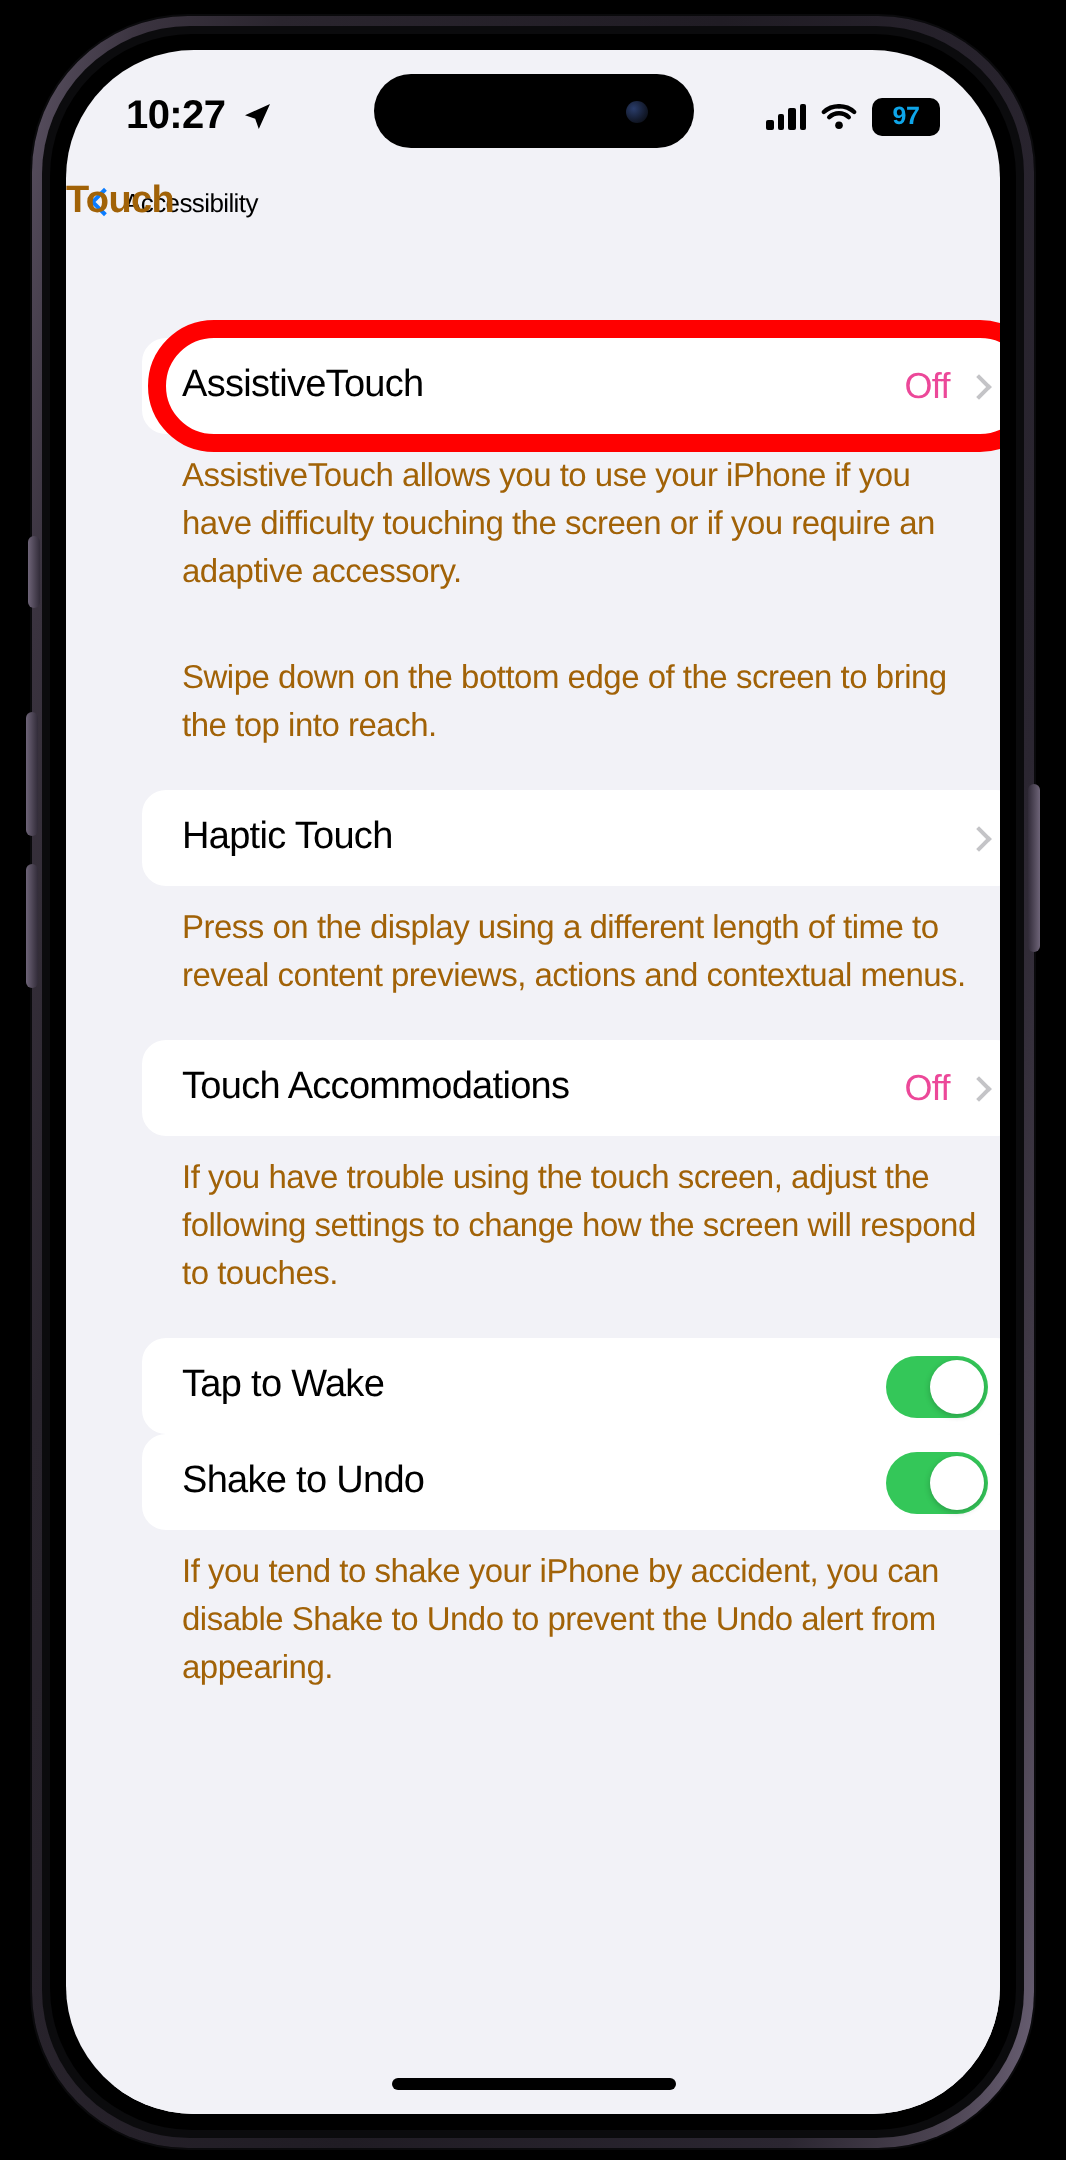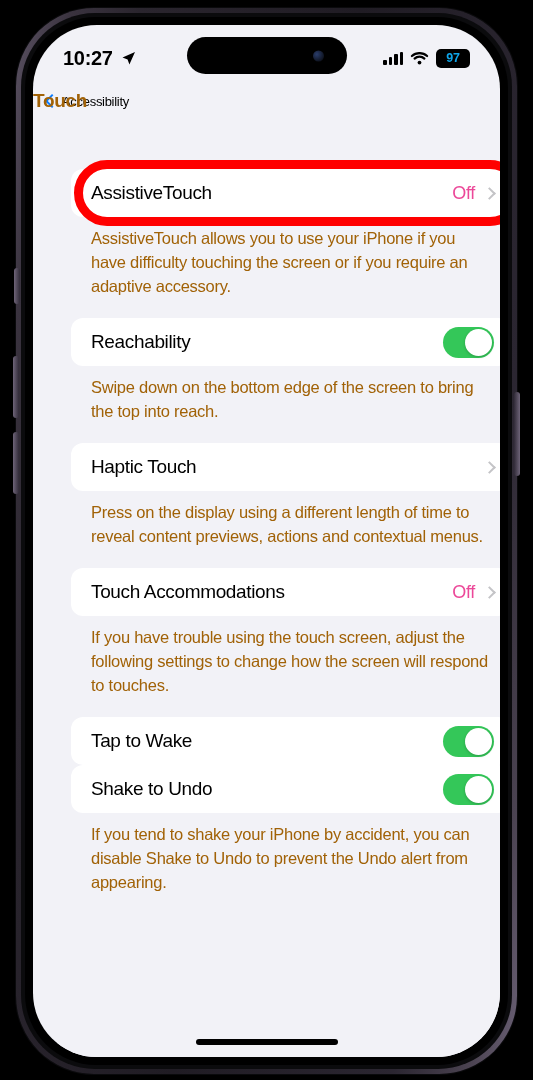--- a/index.html
+++ b/index.html
@@ -209,26 +209,20 @@
           <div class="row-right">
             <div class="row-value">Off</div>
             <div class="chev"></div>
           </div>
           <div class="annotation-oval"></div>
         </div>
         <div class="footer-text">AssistiveTouch allows you to use your iPhone if you have difficulty touching the screen or if you require an adaptive accessory.</div>
       </div>
 
       <div class="group">
-        <div class="card">
-          <div class="row-label">Reachability</div>
-          <div class="toggle">
-              <div class="knob"></div>
-            </div>
-        </div>
         <div class="footer-text">Swipe down on the bottom edge of the screen to bring the top into reach.</div>
       </div>
 
       <div class="group">
         <div class="card">
           <div class="row-label">Haptic Touch</div>
           <div class="row-right">
             <div class="chev"></div>
           </div>
         </div>

